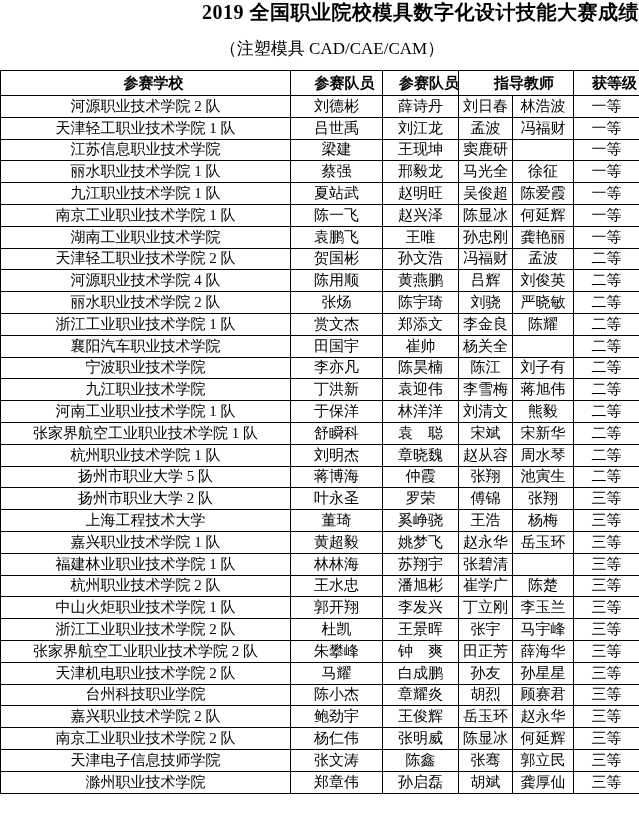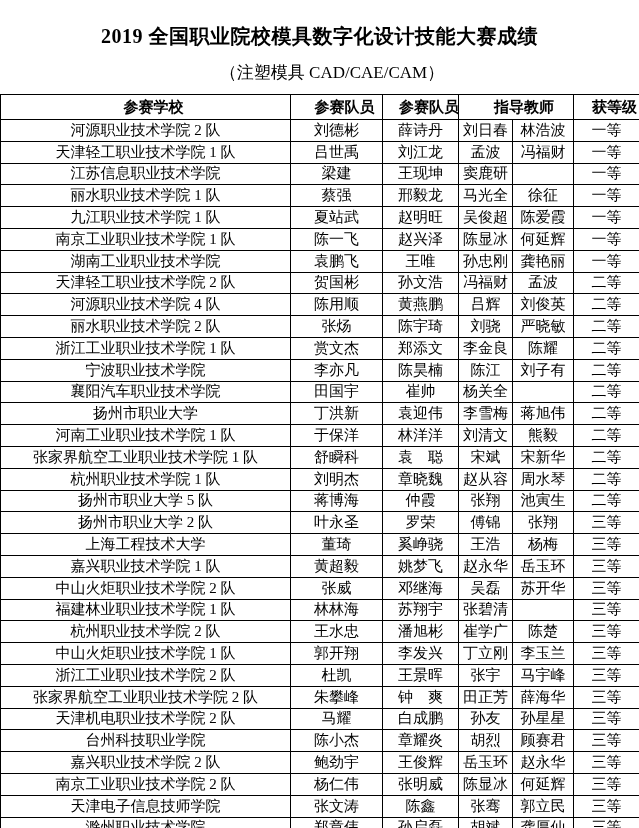--- a/index.html
+++ b/index.html
@@ -5,24 +5,24 @@
   html, body { margin: 0; padding: 0; }
   body {
     width: 639px;
     height: 828px;
     background: #ffffff;
     color: #000000;
     font-family: "Liberation Serif", "DejaVu Serif", serif;
     overflow: hidden;
   }
   .doc-title {
-    text-align: center;
+    text-align: right;
     font-size: 20px;
     font-weight: bold;
-    padding-top: 24px;
+    padding-top: 0;
     letter-spacing: 0.5px;
     line-height: 24px;
   }
   .doc-subtitle {
     text-align: center;
     font-size: 17px;
     font-weight: normal;
     margin-top: 15px;
     line-height: 20px;
     padding-left: 25px;
@@ -162,37 +162,37 @@
       </tr>
       <tr>
         <td>浙江工业职业技术学院 1 队</td>
         <td>赏文杰</td>
         <td>郑添文</td>
         <td>李金良</td>
         <td>陈耀</td>
         <td>二等</td>
       </tr>
       <tr>
+        <td>襄阳汽车职业技术学院</td>
+        <td>田国宇</td>
+        <td>崔帅</td>
+        <td>杨关全</td>
+        <td></td>
+        <td>二等</td>
+      </tr>
+      <tr>
         <td>宁波职业技术学院</td>
         <td>李亦凡</td>
         <td>陈昊楠</td>
         <td>陈江</td>
         <td>刘子有</td>
         <td>二等</td>
       </tr>
       <tr>
-        <td>襄阳汽车职业技术学院</td>
-        <td>田国宇</td>
-        <td>崔帅</td>
-        <td>杨关全</td>
-        <td></td>
-        <td>二等</td>
-      </tr>
-      <tr>
-        <td>扬州市职业大学</td>
+        <td>九江职业技术学院</td>
         <td>丁洪新</td>
         <td>袁迎伟</td>
         <td>李雪梅</td>
         <td>蒋旭伟</td>
         <td>二等</td>
       </tr>
       <tr>
         <td>河南工业职业技术学院 1 队</td>
         <td>于保洋</td>
         <td>林洋洋</td>
@@ -242,28 +242,20 @@
       </tr>
       <tr>
         <td>嘉兴职业技术学院 1 队</td>
         <td>黄超毅</td>
         <td>姚梦飞</td>
         <td>赵永华</td>
         <td>岳玉环</td>
         <td>三等</td>
       </tr>
       <tr>
-        <td>中山火炬职业技术学院 2 队</td>
-        <td>张威</td>
-        <td>邓继海</td>
-        <td>吴磊</td>
-        <td>苏开华</td>
-        <td>三等</td>
-      </tr>
-      <tr>
         <td>福建林业职业技术学院 1 队</td>
         <td>林林海</td>
         <td>苏翔宇</td>
         <td>张碧清</td>
         <td></td>
         <td>三等</td>
       </tr>
       <tr>
         <td>杭州职业技术学院 2 队</td>
         <td>王水忠</td>

